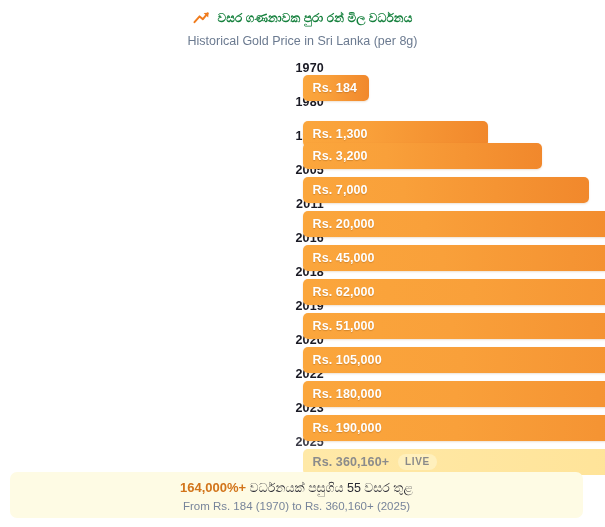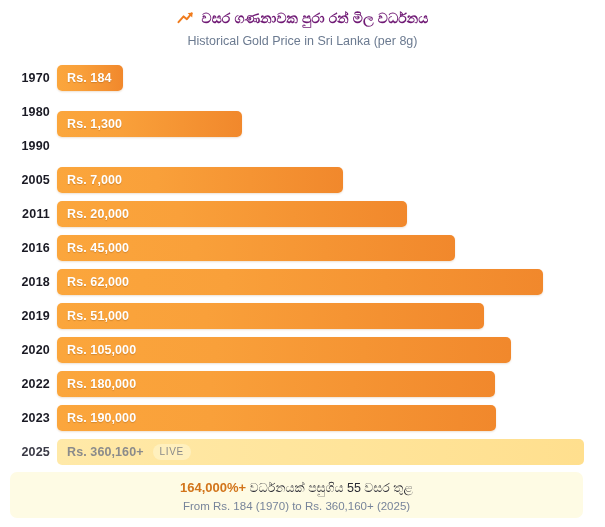--- a/index.html
+++ b/index.html
@@ -36,23 +36,23 @@
   .trend-icon {
     display: inline-flex;
     align-items: center;
     justify-content: center;
     width: 17px;
     height: 14px;
     flex: none;
   }
 
   .title-text {
-    font-size: 14px;
-    font-weight: bold;
-    color: #701a75;
+    font-size: 12px;
+    font-weight: bold;
+    color: #15803d;
     letter-spacing: 0.1px;
     line-height: 18px;
     white-space: nowrap;
   }
 
   .subtitle {
     margin-top: 7px;
     font-size: 12.5px;
     color: #6b7a90;
     line-height: 15px;
@@ -61,20 +61,21 @@
   
   .chart {
     margin-top: 12px;
     padding: 0;
   }
 
   .row {
     display: flex;
     align-items: center;
     height: 34px;
+    flex-direction: column;
   }
 
   .year {
     width: 57px;
     flex: none;
     text-align: right;
     padding-right: 7px;
     font-size: 12.5px;
     font-weight: bold;
     color: #1a1a24;
@@ -121,21 +122,21 @@
     text-shadow: none;
   }
 
   .live-badge {
     margin-left: 9px;
     padding: 2px 7px 3px 7px;
     border-radius: 8px;
     background: #fff0bd;
     color: #8a8a8a;
     font-size: 10px;
-    font-weight: normal;
+    font-weight: bold;
     letter-spacing: 0.6px;
     line-height: 11px;
     white-space: nowrap;
   }
 
   .row.live-row .year {
     color: #3a3a46;
   }
 
   
@@ -202,20 +203,25 @@
       <div class="row">
         <div class="year">1980</div>
         <div class="track">
           <div class="bar" style="width: 185px; margin-top: 12px;">
             <span class="bar-label">Rs. 1,300</span>
           </div>
         </div>
       </div>
       <div class="row">
         <div class="year">1990</div>
+        <div class="track">
+          <div class="bar" style="width: 239px;">
+            <span class="bar-label">Rs. 3,200</span>
+          </div>
+        </div>
       </div>
       <div class="row">
         <div class="year">2005</div>
         <div class="track">
           <div class="bar" style="width: 286px;">
             <span class="bar-label">Rs. 7,000</span>
           </div>
         </div>
       </div>
       <div class="row">

